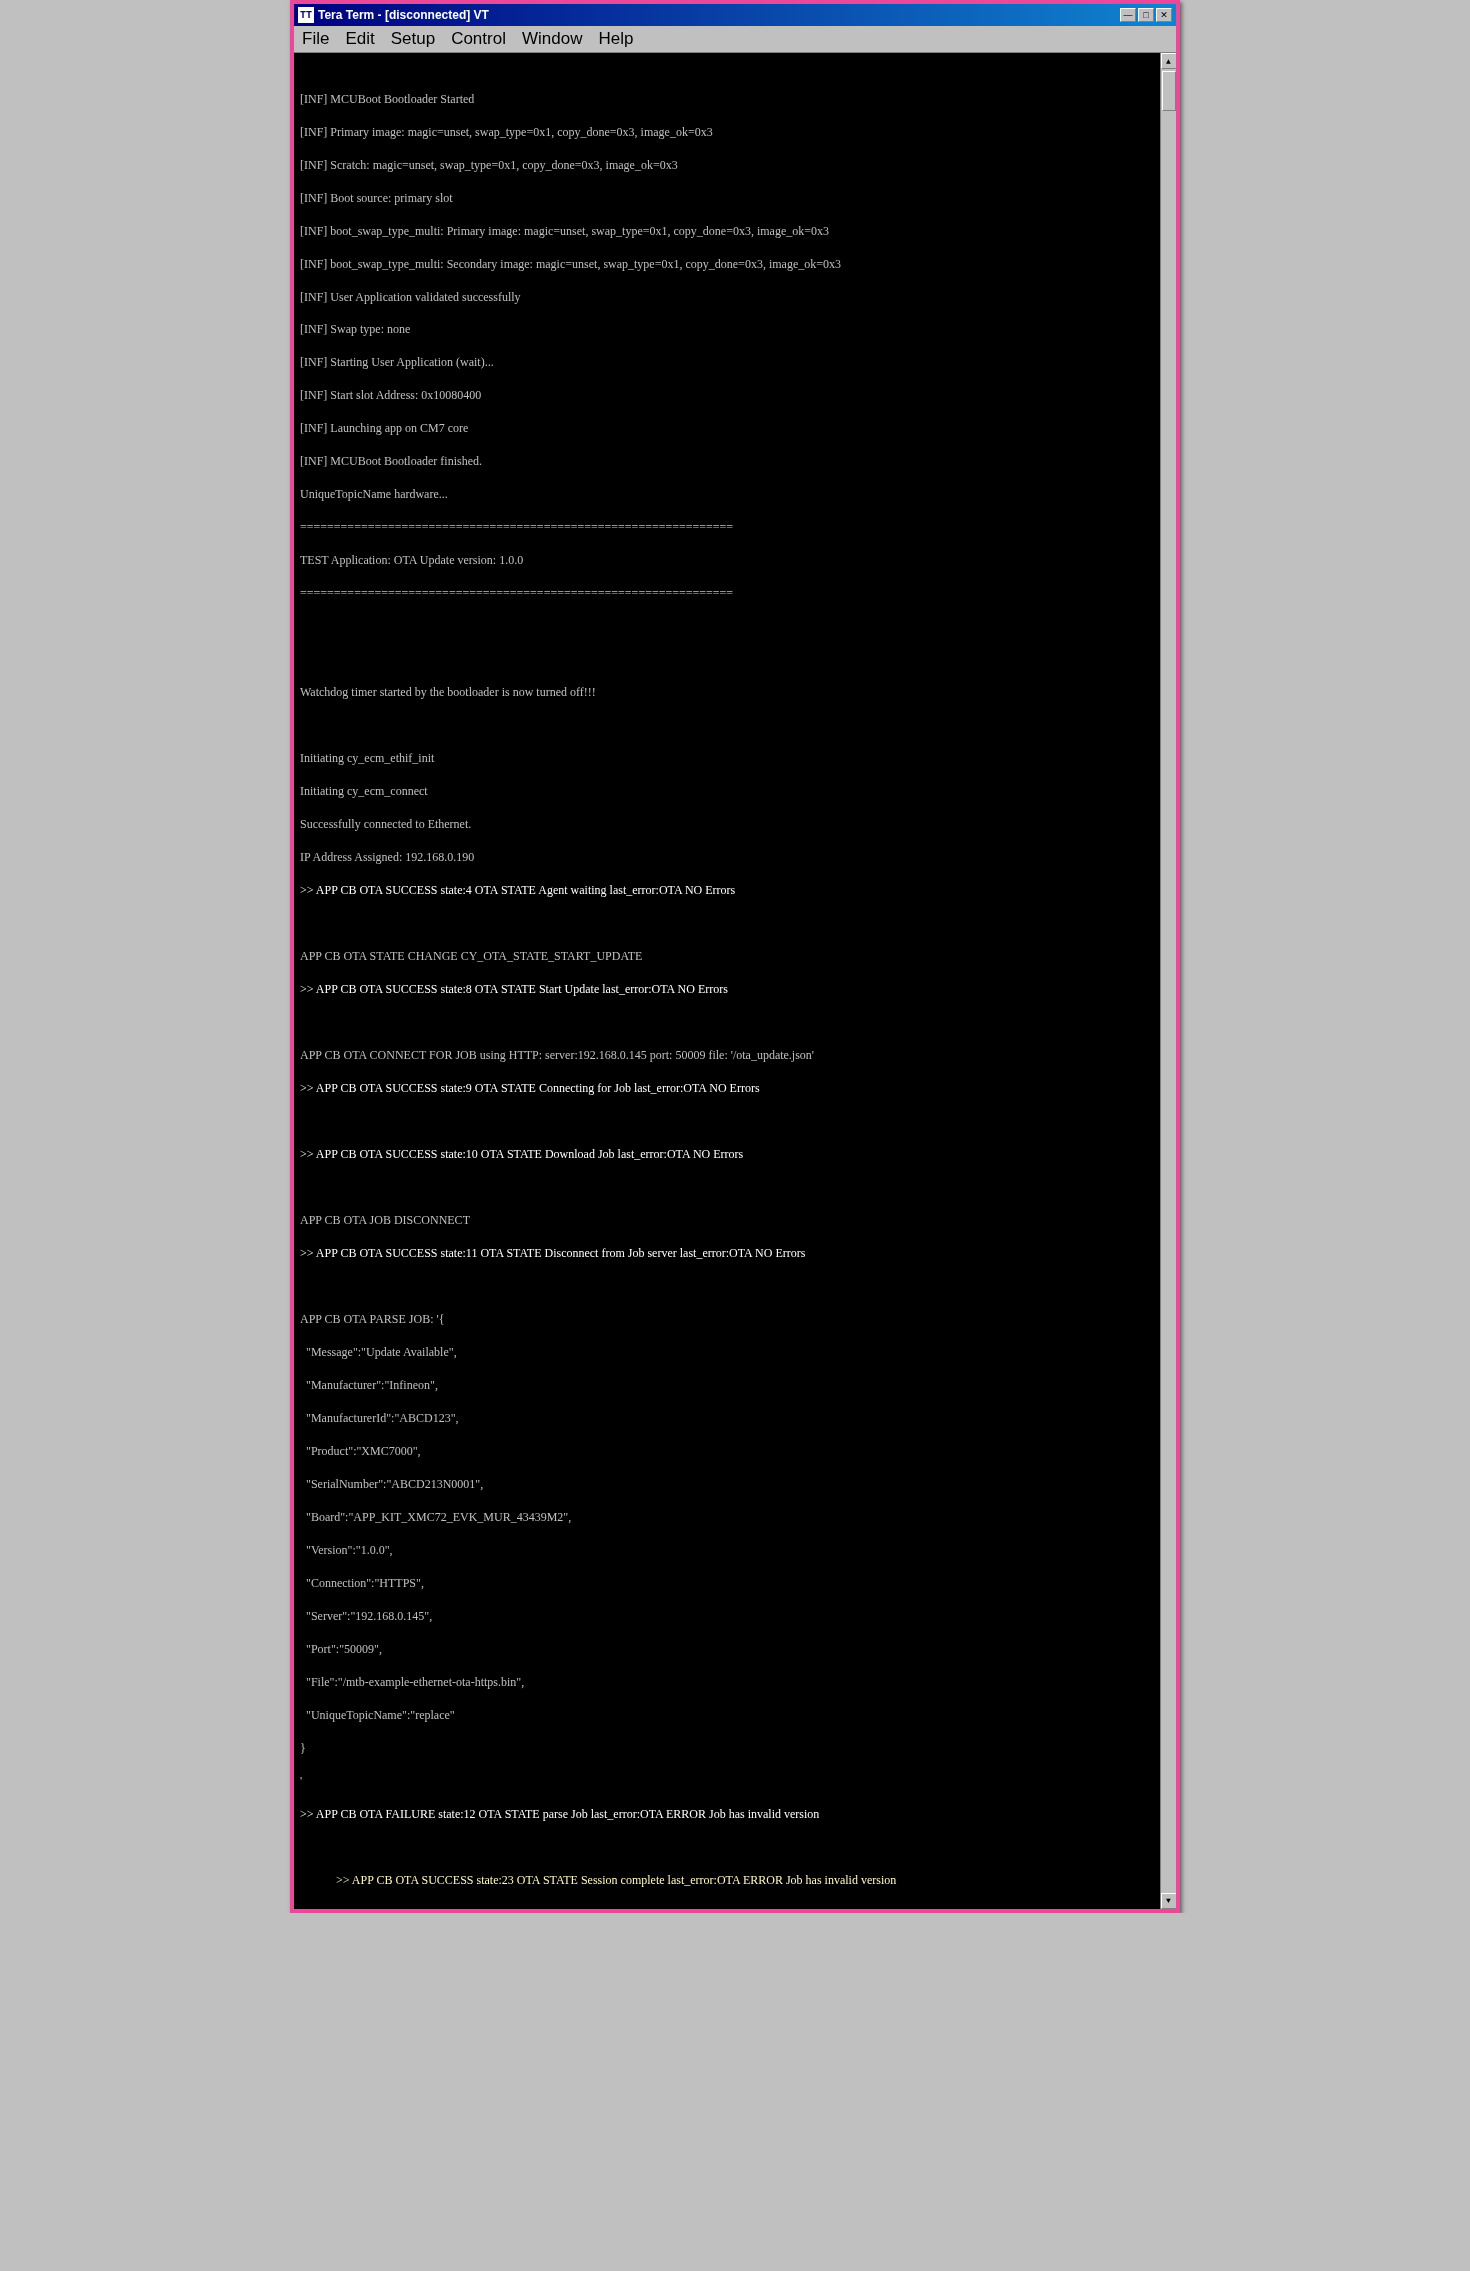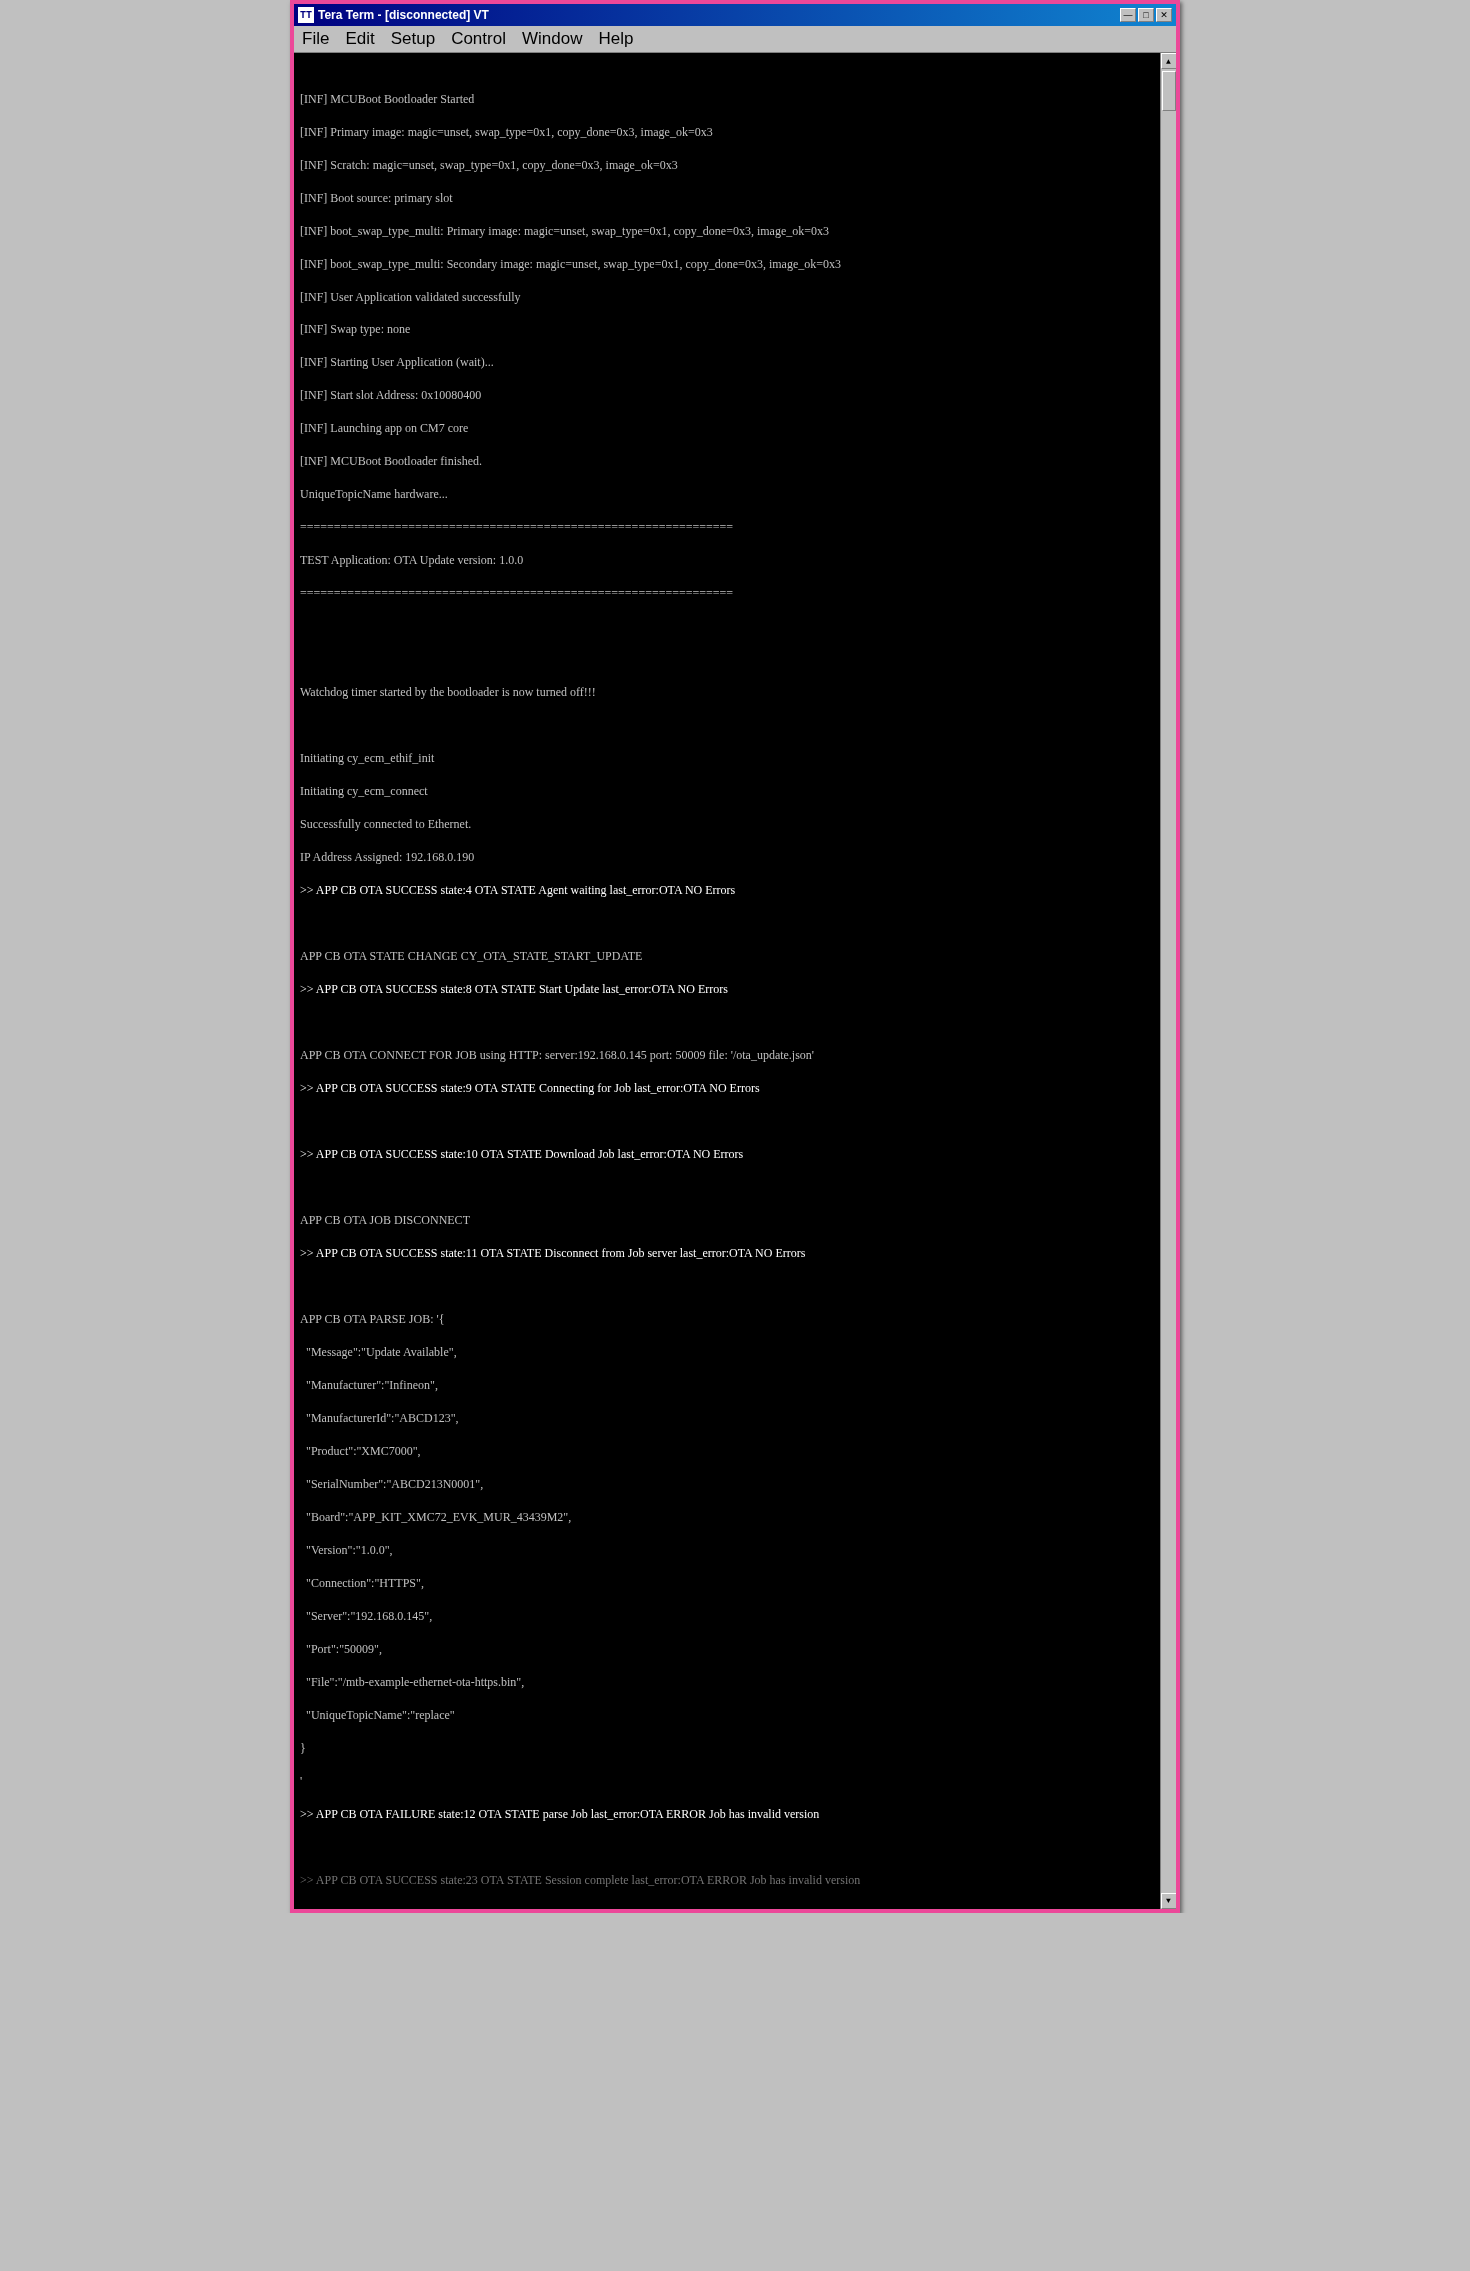--- a/index.html
+++ b/index.html
@@ -242,21 +242,21 @@
 <span class="line">  "Version":"1.0.0",</span>
 <span class="line">  "Connection":"HTTPS",</span>
 <span class="line">  "Server":"192.168.0.145",</span>
 <span class="line">  "Port":"50009",</span>
 <span class="line">  "File":"/mtb-example-ethernet-ota-https.bin",</span>
 <span class="line">  "UniqueTopicName":"replace"</span>
 <span class="line">}</span>
 <span class="line">'</span>
 <span class="line" style="color: rgb(255, 255, 255);">&gt;&gt; APP CB OTA FAILURE state:12 OTA STATE parse Job last_error:OTA ERROR Job has invalid version</span>
 <span class="line">&nbsp;</span>
-<span class="line" style="color: #737373;">&gt;&gt; APP CB OTA SUCCESS state:23 OTA STATE Session complete last_error:OTA ERROR Job has invalid version</span>
+<span class="line" style="color: #fef9c3; margin-left: 36px;">&gt;&gt; APP CB OTA SUCCESS state:23 OTA STATE Session complete last_error:OTA ERROR Job has invalid version</span>
 </div>
     </div>
     <div class="scrollbar">
       <div class="scrollbar-arrow">▲</div>
       <div class="scrollbar-thumb"></div>
       <div class="scrollbar-arrow" style="margin-top: auto;">▼</div>
     </div>
   </div>
 </div>
 

